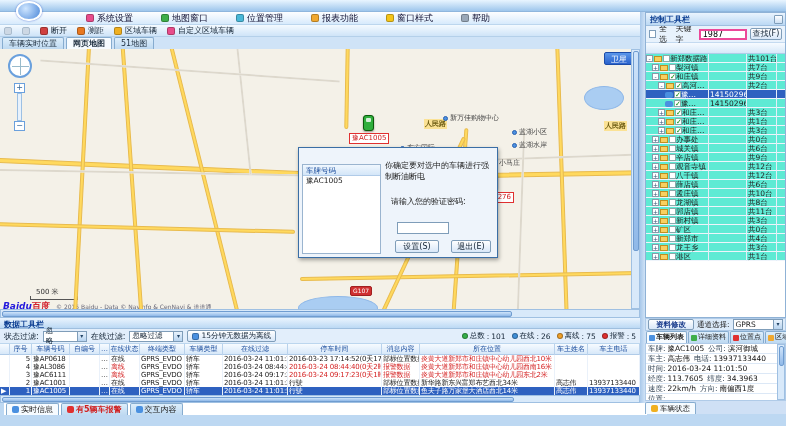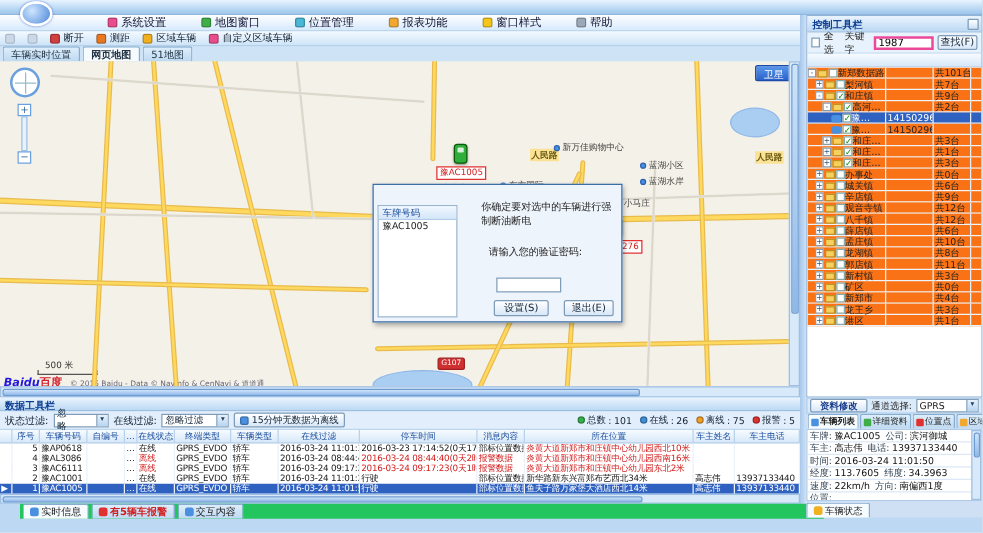--- a/index.html
+++ b/index.html
@@ -55,36 +55,36 @@
   .panel-hdr{background:linear-gradient(#eaf4fe,#bcd9f4);border-bottom:1px solid #9fbfdf;color:#0b3d91;font-weight:bold;font-size:8px;height:13px;line-height:13px;padding-left:4px;position:relative;}
   .hdr-btn{position:absolute;right:2px;top:2px;width:9px;height:9px;background:linear-gradient(#fff,#cde0f4);border:1px solid #7f9db9;border-radius:1px;}
   .sb-search{height:17px;background:#e8f2fc;display:flex;align-items:center;gap:3px;padding:0 3px;border-bottom:1px solid #c4daf0;}
   .chkbox{width:8px;height:8px;background:#fff;border:1px solid #7f9db9;}
   .sb-search input{width:48px;height:11px;font-size:8px;border:2px solid #ec4899;padding:0 2px;font-family:inherit;}
   .findbtn{width:38px;height:12px;font-size:8px;line-height:10px;}
   .xpbtn{border:1px solid #7f9db9;border-radius:2px;background:linear-gradient(#ffffff,#d8e7f8);text-align:center;color:#123;}
   .sb-cols{height:11px;background:linear-gradient(#f7fbff,#d7e8f9);border-bottom:1px solid #b0cbe8;position:relative;font-size:7px;color:#1a4c9c;}
   .sb-cols div{position:absolute;top:0;height:11px;line-height:11px;padding-left:20px;border-left:1px solid #b9d2ec;overflow:hidden;white-space:nowrap;margin-top:18px;}
   #sb-tree{position:absolute;left:0;top:41px;right:0;bottom:0;background:#fff;overflow:hidden;}
-  .srow{position:absolute;left:0;width:139px;height:9px;background:#f97316;border-bottom:1px solid #eef4fb;font-size:7.5px;line-height:8px;}
+  .srow{position:absolute;left:0;width:139px;height:9px;background:#5eead4;border-bottom:1px solid #eef4fb;font-size:7.5px;line-height:8px;}
   .srow.sel{background:#2e61c0;color:#fff;}
   .sc{position:absolute;top:0;height:9px;overflow:hidden;white-space:nowrap;display:flex;align-items:center;}
   .sc-name{left:0;width:62px;}
   .sc-term{left:62px;width:38px;border-left:1px solid #e4eef8;padding-left:1px;}
   .sc-count{left:100px;width:30px;border-left:1px solid #e4eef8;padding-left:1px;}
   .sc-contact{left:130px;width:9px;border-left:1px solid #e4eef8;}
   .exp{width:7px;height:7px;border:1px solid #89a;background:#fff;font-size:6px;line-height:5px;text-align:center;color:#357;flex:none;}
   .folder-ico{width:8px;height:6px;background:#f8d060;border:1px solid #c09020;flex:none;margin:0 1px;}
   .car-ico{width:8px;height:6px;background:#4a90e0;border-radius:2px;flex:none;margin:0 1px;}
   .chk{width:7px;height:7px;background:#fff;border:1px solid #8aa;font-size:7px;line-height:6px;color:#0a8a0a;text-align:center;flex:none;}
   
   #dialog{left:298px;top:147px;width:200px;height:111px;background:#eef4fb;border:1px solid #3a6ea5;box-shadow:1px 2px 4px rgba(0,0,0,.35);z-index:50;}
   .dlg-title{height:13px;background:linear-gradient(90deg,#1c50b8,#6aa0e8);color:#fff;font-size:8px;font-weight:bold;line-height:13px;padding-left:4px;position:relative;}
   .dlg-close{position:absolute;right:2px;top:2px;width:10px;height:9px;background:linear-gradient(#fdfdfd,#cfd8e4);border:1px solid #88a;font-size:7px;line-height:8px;text-align:center;color:#334;border-radius:1px;}
-  .dlg-list{position:absolute;left:3px;top:16px;width:64px;bottom:3px;background:#fff;border:1px solid #9ab4cf;}
+  .dlg-list{position:absolute;left:3px;top:16px;width:79px;bottom:3px;background:#fff;border:1px solid #9ab4cf;}
   .dlg-list-hdr{height:11px;background:linear-gradient(#f0f7fe,#d4e6f8);border-bottom:1px solid #b0cbe8;color:#1a4c9c;font-size:7.5px;line-height:11px;padding-left:3px;}
   .dlg-item{font-size:7.5px;line-height:10px;padding-left:3px;}
   .dlg-msg{position:absolute;left:86px;top:12px;width:110px;font-size:8px;color:#222;line-height:11px;}
   .dlg-prompt{position:absolute;left:92px;top:48px;font-size:8px;color:#222;}
   .dlg-input{position:absolute;left:98px;top:74px;width:52px;height:12px;border:1px solid #7f9db9;font-size:8px;font-family:inherit;}
   .dlg-btn{position:absolute;height:13px;font-size:8px;line-height:11px;}
   
   .dp-hdr{left:0;top:318px;width:640px;height:11px;}
   .filterrow{left:0;top:329px;width:640px;height:15px;background:#e2eefb;border-bottom:1px solid #bcd6ee;display:flex;align-items:center;gap:4px;padding:0 4px;font-size:8px;color:#123;}
   .ddown{display:flex;align-items:center;background:#fff;border:1px solid #7f9db9;height:11px;font-size:7.5px;padding-left:2px;}
@@ -96,21 +96,21 @@
   .thead{left:0;top:344px;width:640px;height:11px;background:linear-gradient(#f7fbff,#d7e8f9);border-bottom:1px solid #b0cbe8;}
   .thead .hc{position:absolute;top:0;height:11px;line-height:11px;font-size:7px;color:#1a4c9c;text-align:center;border-right:1px solid #b9d2ec;overflow:hidden;white-space:nowrap;}
   #trows{left:0;top:355px;width:640px;height:40px;background:#fff;}
   .trow{position:absolute;left:0;width:640px;height:8px;background:#fff;}
   .trow.sel{background:#2e61c0;}
   .trow.sel .cell{color:#fff !important;}
   .cell{position:absolute;top:0;height:8px;line-height:8px;font-size:7px;letter-spacing:-0.2px;overflow:hidden;white-space:nowrap;padding:0 1px;border-right:1px solid #eaf1fa;color:#222;}
   .cell.red{color:#d42020;}
   .cell.num{text-align:right;}
   
-  .bottomtabs{left:16px;top:403px;width:643px;height:12px;background:#22c55e;display:flex;align-items:flex-end;padding-left:2px;gap:2px;}
+  .bottomtabs{left:4px;top:403px;width:643px;height:12px;background:#ffffff;display:flex;align-items:flex-end;padding-left:2px;gap:2px;}
   .btab{height:12px;line-height:11px;padding:0 5px;font-size:8px;border:1px solid #86accf;border-bottom:none;border-radius:2px 2px 0 0;background:linear-gradient(#ddeefb,#bed9f1);display:flex;align-items:center;gap:2px;}
   .btab.active{background:#f6fbff;}
   .btab .ic{width:7px;height:7px;border-radius:2px;}
   .btab.alarm{color:#d02020;font-weight:bold;}
   .statusbar{left:0;top:415px;width:786px;height:11px;background:linear-gradient(#e4f0fc,#c2daf2);border-top:1px solid #9fbfdf;font-size:8px;color:#234;line-height:11px;padding:0 5px;display:flex;justify-content:space-between;}
   .statusbar .coords{color:#0b3d91;}
   
   .d-editrow{left:645px;top:318px;width:141px;height:13px;background:#dcebfa;display:flex;align-items:center;gap:3px;padding:0 2px;border:1px solid #b0cbe8;}
   .editbtn{width:46px;height:11px;font-size:7.5px;line-height:9px;font-weight:bold;color:#1a3c8c;text-align:center;}
   .d-editrow .lbl{font-size:7.5px;}

